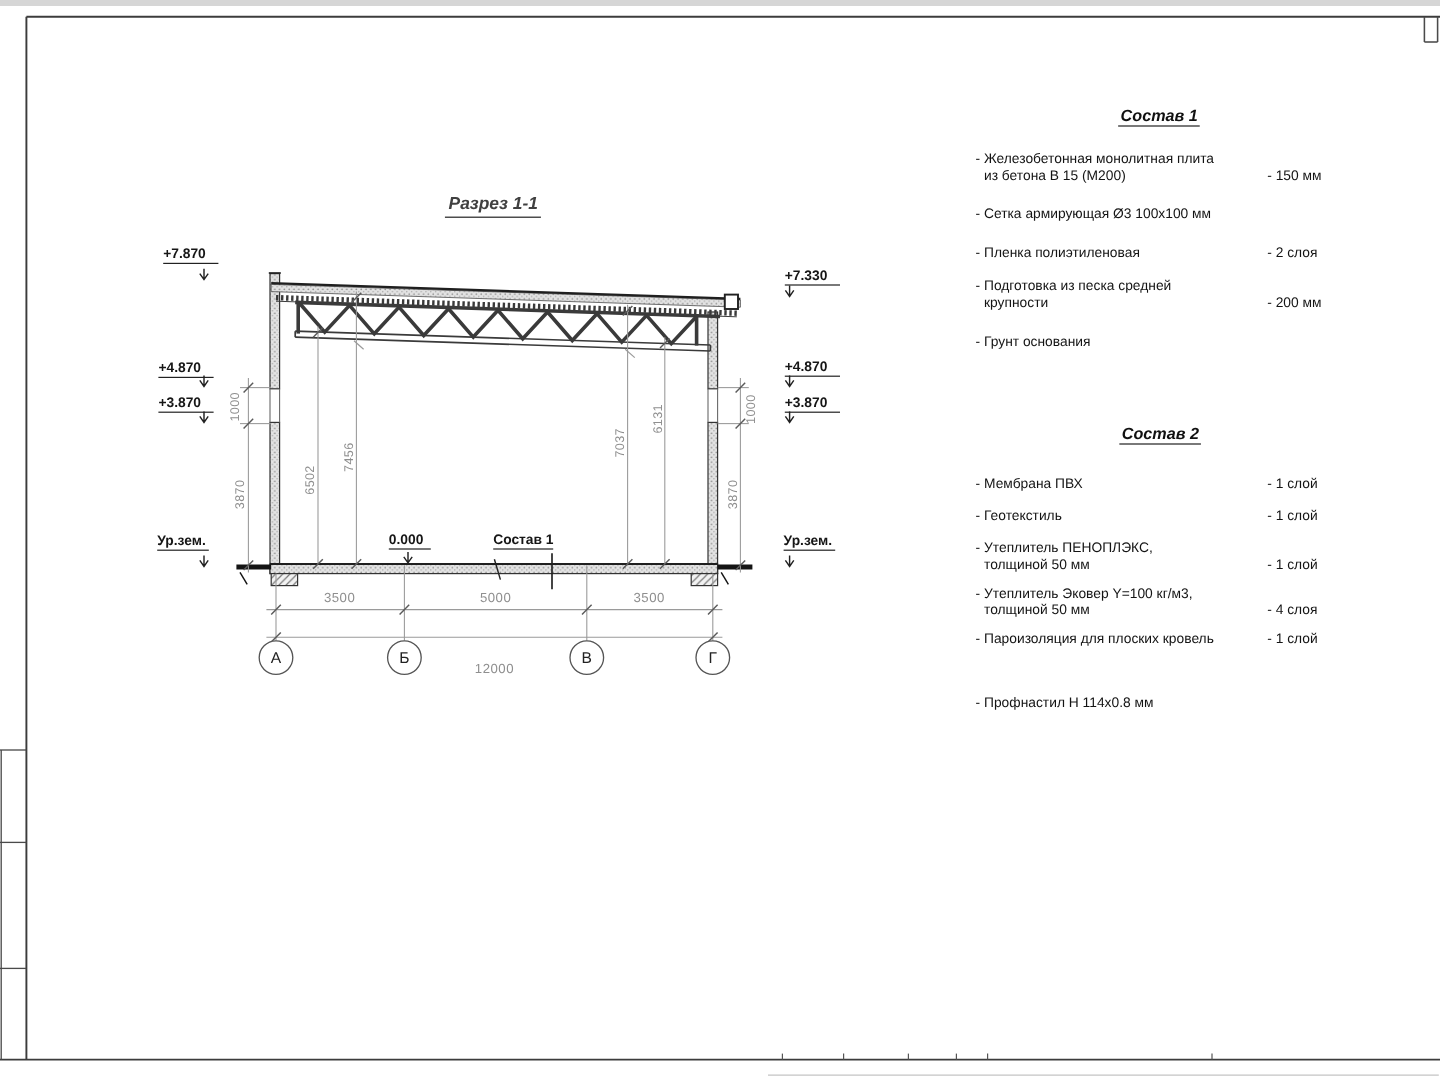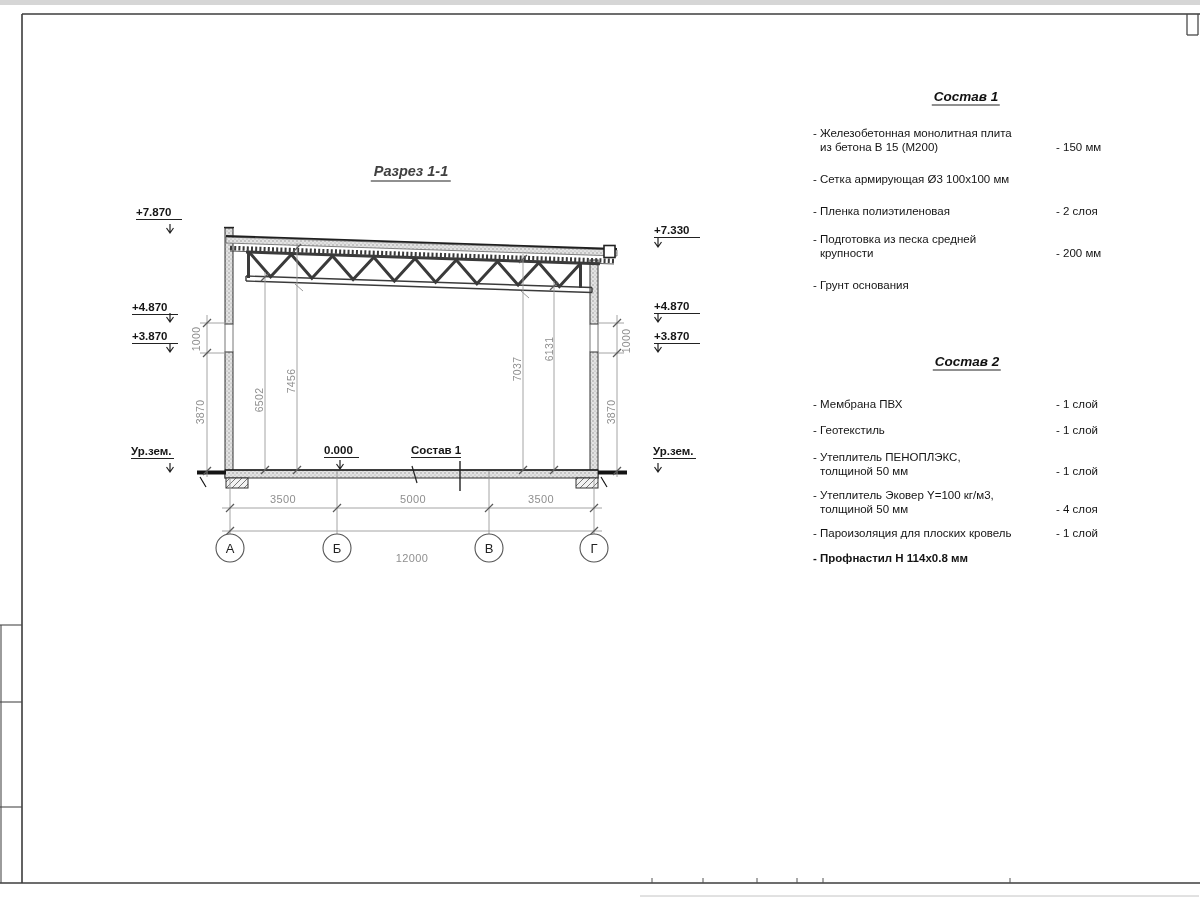--- a/index.html
+++ b/index.html
@@ -300,19 +300,19 @@
         <div class="l2">толщиной 50 мм</div>
       </div>
     <span class="ival">- 4 слоя</span>
   </div>
   <div class="item" style="top:526px;">
     <div class="itext">
         <div class="l1">- Пароизоляция для плоских кровель</div>
       </div>
     <span class="ival">- 1 слой</span>
   </div>
-  <div class="item" style="top:551px;font-weight:bold;">
+  <div class="item" style="top:579px;">
     <div class="itext">
         <div class="l1">- Профнастил Н 114х0.8 мм</div>
       </div>
     <span class="ival"></span>
   </div>
 </div>
 
 </body></html>

